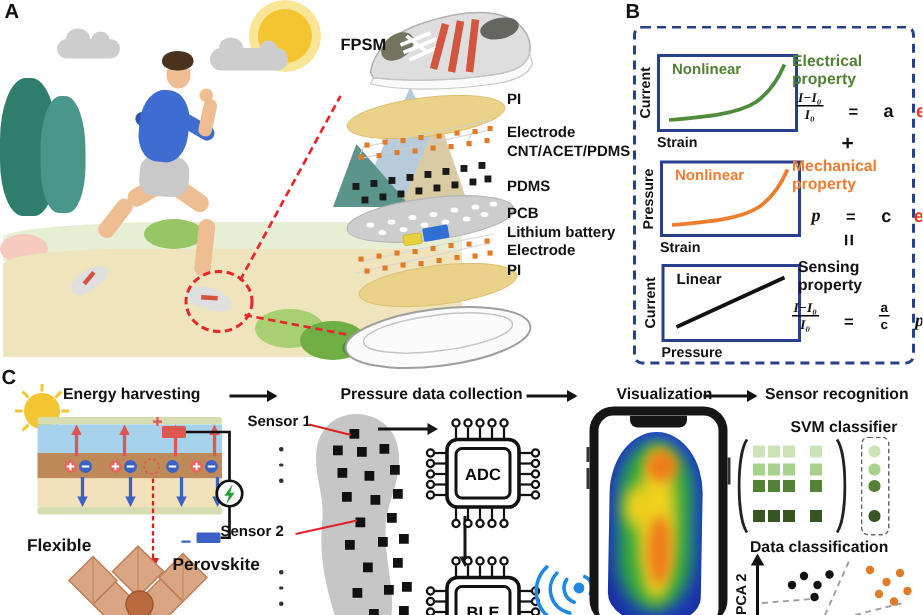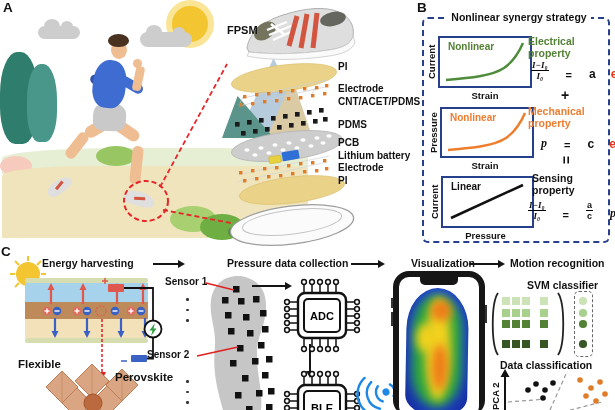--- a/index.html
+++ b/index.html
@@ -6,21 +6,21 @@
   #fig{position:relative;width:615px;height:410px;background:#fff;overflow:hidden;
        font-family:"Liberation Sans",sans-serif;color:#111}
   .abs{position:absolute}
   .plabel{font-size:13.5px;font-weight:bold}
   .lbl{font-weight:bold;font-size:10px;line-height:1.1;white-space:nowrap}
   .hdr{font-weight:bold;font-size:10.5px;white-space:nowrap}
   .vtext{writing-mode:vertical-rl;transform:rotate(180deg);display:flex;align-items:center;justify-content:center;
          font-weight:bold;font-size:9.5px;white-space:nowrap}
   .gbox{position:absolute;border:2px solid #27408B;background:#fff}
   .curve-lbl{position:absolute;left:8px;top:3px;font-weight:bold;font-size:10px}
-  .xlab{position:absolute;text-align:center;font-weight:bold;font-size:9.5px}
+  .xlab{position:absolute;text-align:left;font-weight:bold;font-size:9.5px}
   .green{color:#538135}.orange{color:#ED7D31}.red{color:#E8391D}
   .prop{position:absolute;text-align:left;font-weight:bold;font-size:10.5px;line-height:1.12;width:78px}
   .formula{position:absolute;display:flex;align-items:flex-end;gap:17px;font-size:11px;font-weight:bold}
   .frac{display:inline-block;text-align:center;font-family:"Liberation Serif",serif;font-style:italic;
         font-size:9px;font-weight:bold;line-height:1.12}
   .frac .num{display:block;border-bottom:1.1px solid #000;padding:0 1px}
   .frac.upright{font-style:normal;font-family:"Liberation Sans",sans-serif}
   .sup{font-size:7.5px;vertical-align:4px;font-weight:bold}
   .harrow{position:absolute;height:0;border-top:2px solid #151515}
   .harrow::after{content:"";position:absolute;right:-6px;top:-5px;border:4px solid transparent;border-left:7px solid #151515}
@@ -187,21 +187,20 @@
   <div class="abs lbl" style="left:338px;top:175px">PI</div>
 
   <svg class="abs" style="left:0;top:0;pointer-events:none" width="615" height="410" viewBox="0 0 615 410">
     <ellipse cx="146" cy="201" rx="22" ry="20" fill="none" stroke="#E8262A" stroke-width="2" stroke-dasharray="5,3"></ellipse>
     <line x1="160" y1="187" x2="227" y2="64" stroke="#E8262A" stroke-width="1.8" stroke-dasharray="5,3"></line>
     <line x1="163" y1="210" x2="231" y2="223" stroke="#E8262A" stroke-width="1.8" stroke-dasharray="5,3"></line>
   </svg>
 
   <div class="abs plabel" style="left:417px;top:0">B</div>
   <div class="abs" style="left:422px;top:17px;width:184px;height:222px;border:2px dashed #27408B;border-radius:6px"></div>
-  <div class="abs hdr" style="left:447px;top:11px;width:140px;text-align:center;background:#fff;padding:0 2px">Nonlinear synergy strategy</div>
 
   <div class="gbox" style="left:438px;top:36px;width:90px;height:48px">
     <svg width="90" height="48" viewBox="0 0 90 48">
       <path d="M6,42 C30,40 52,38 64,30 C74,23 80,12 83,5" fill="none" stroke="#4e8c3c" stroke-width="2.5"></path>
     </svg>
     <span class="curve-lbl green">Nonlinear</span>
   </div>
   <div class="abs vtext" style="left:425px;top:36px;width:12px;height:52px">Current</div>
   <div class="xlab abs" style="left:438px;top:90px;width:94px">Strain</div>
 
@@ -250,21 +249,21 @@
   </div>
 
   <div class="abs plabel" style="left:1px;top:244px">C</div>
 
   <div class="abs hdr" style="left:42px;top:257px">Energy harvesting</div>
   <div class="harrow" style="left:153px;top:263px;width:30px"></div>
   <div class="abs hdr" style="left:227px;top:257px">Pressure data collection</div>
   <div class="harrow" style="left:351px;top:263px;width:32px"></div>
   <div class="abs hdr" style="left:411px;top:257px">Visualization</div>
   <div class="harrow" style="left:469px;top:263px;width:34px"></div>
-  <div class="abs hdr" style="left:510px;top:257px">Motion recognition</div>
+  <div class="abs hdr" style="left:510px;top:257px">Sensor recognition</div>
 
   <svg class="abs" style="left:5px;top:253px" width="160" height="157" viewBox="0 0 160 157">
     <g>
       <circle cx="23" cy="21" r="12" fill="#f3c530"></circle>
       <g stroke="#f3c530" stroke-width="2">
         <line x1="23" y1="3" x2="23" y2="8"></line>
           <line x1="23" y1="34" x2="23" y2="39"></line>
           <line x1="5" y1="21" x2="10" y2="21"></line>
           <line x1="36" y1="21" x2="41" y2="21"></line>
         <line x1="10" y1="8" x2="14" y2="12"></line>

